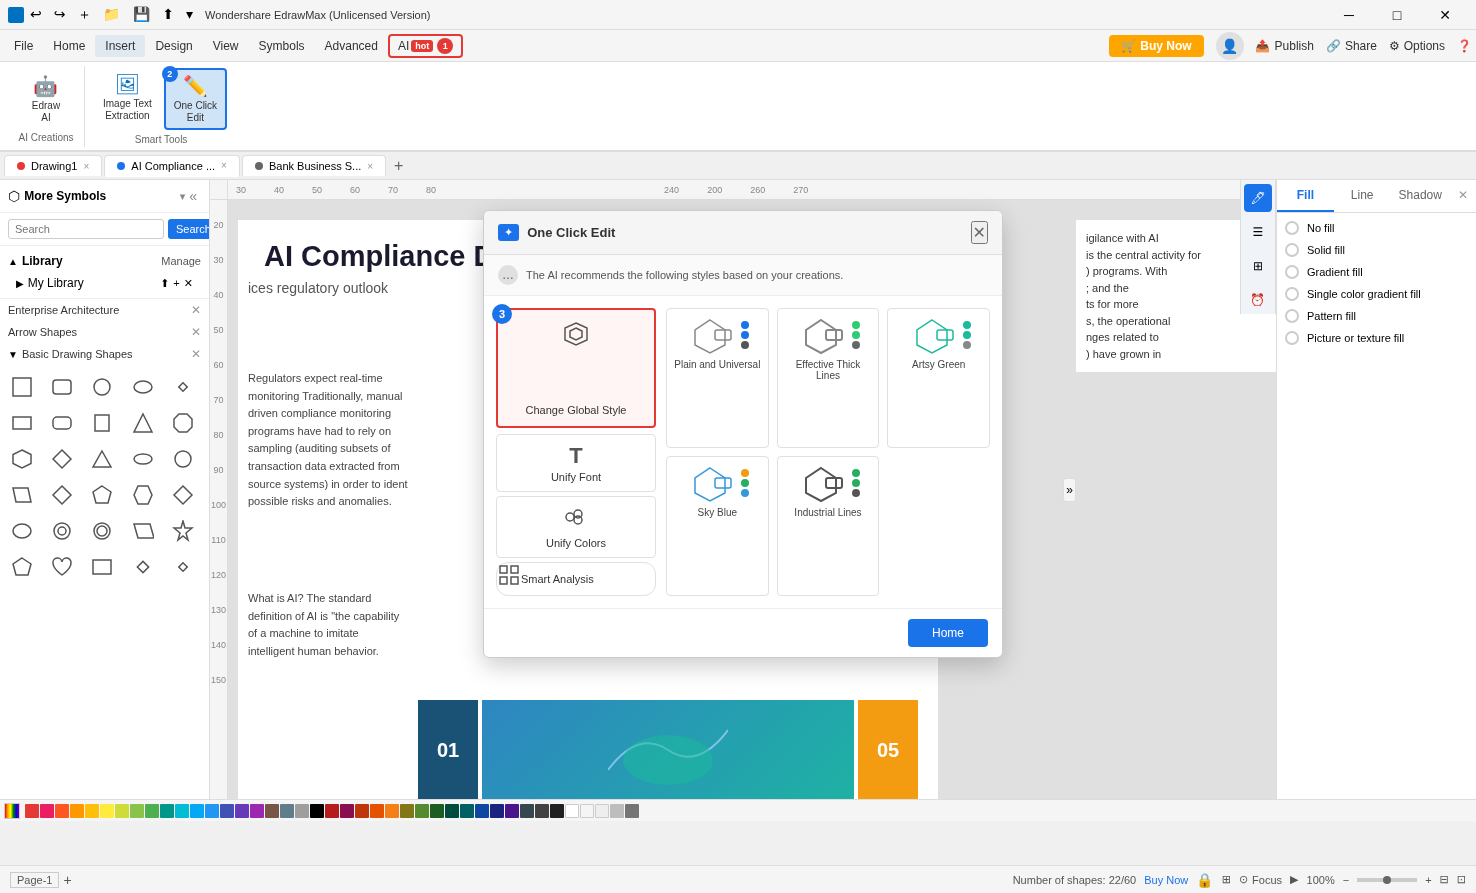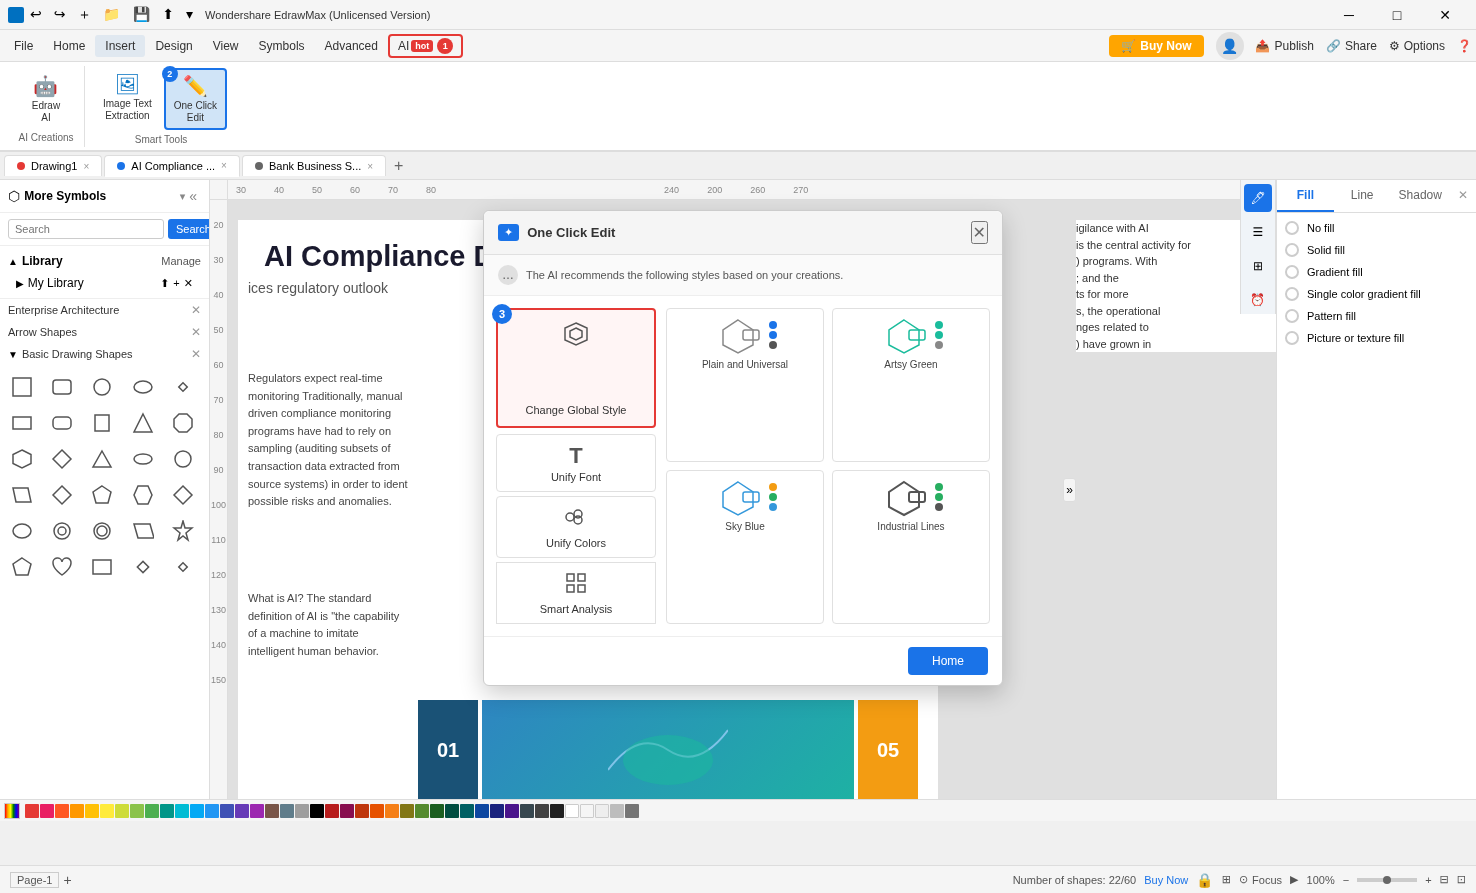--- a/index.html
+++ b/index.html
@@ -110,21 +110,21 @@
     .dialog-header {
       display: flex; align-items: center; padding: 10px 14px; background: #f5f5f5;
       border-bottom: 1px solid #e0e0e0; border-radius: 6px 6px 0 0;
     }
     .dialog-title { font-size: 13px; font-weight: bold; flex: 1; color: #333; }
     .dialog-close { font-size: 16px; cursor: pointer; color: #666; }
     .dialog-subtitle { padding: 10px 14px; font-size: 11px; color: #555; background: #fafafa; border-bottom: 1px solid #eee; display: flex; align-items: center; gap: 8px; }
     .dialog-body { padding: 12px; }
     .dialog-grid { display: flex; gap: 10px; }
     .dialog-left { width: 160px; }
-    .dialog-right { flex: 1; display: grid; grid-template-columns: 1fr 1fr; gap: 8px; }
+    .dialog-right { flex: 1; display: grid; grid-template-columns: 1fr 1fr 1fr; gap: 8px; }
 
     .style-card {
       display: flex; flex-direction: column; align-items: center; padding: 6px;
       border: 1px solid #e0e0e0; border-radius: 4px; cursor: pointer; min-height: 80px;
     }
     .style-card-preview { display: flex; align-items: center; gap: 6px; margin-bottom: 4px; }
     .style-card-label { font-size: 10px; text-align: center; color: #444; }
     .style-card-dots { display: flex; flex-direction: column; gap: 2px; }
     .dot { width: 8px; height: 8px; border-radius: 50%; }
     .style-card-shape { display: flex; gap: 3px; align-items: center; }
@@ -508,21 +508,21 @@
                     <path d="M0,60 Q30,20 60,40 Q90,60 120,20" fill="none" stroke="#7fc3e8" stroke-width="2"></path>
                     <ellipse cx="60" cy="50" rx="45" ry="25" fill="#1abc9c" opacity="0.5"></ellipse>
                   </svg>
                 </div>
               </div>
               <div style="background:#f39c12;width:60px;height:100px;display:flex;align-items:center;justify-content:center;color:white;font-size:20px;font-weight:bold;">05</div>
             </div>
 
           </div>
 
-          <div style="position:absolute;top:20px;right:0;width:200px;font-size:11px;color:#333;line-height:1.5;background:white;">
+          <div style="position:absolute;top:20px;right:0;width:200px;font-size:11px;color:#333;line-height:1.5;padding:10px;background:white;">
             <p>igilance with AI<br>is the central activity for<br>) programs. With<br>; and the<br>ts for more<br>s, the operational<br>nges related to<br>) have grown in</p>
           </div>
 
         </div>
       </div>
 
       <div class="dialog-overlay">
         <div class="dialog">
           <div class="dialog-header">
             <span style="background:#1a73e8;color:white;border-radius:3px;padding:2px 6px;font-size:11px;margin-right:8px;">✦</span>
@@ -559,21 +559,21 @@
                     <svg width="24" height="24" viewBox="0 0 24 24">
                         <circle cx="6" cy="12" r="4" fill="none" stroke="#555" stroke-width="1.5"></circle>
                         <circle cx="14" cy="9" r="4" fill="none" stroke="#555" stroke-width="1.5"></circle>
                         <circle cx="14" cy="15" r="4" fill="none" stroke="#555" stroke-width="1.5"></circle>
                       </svg>
                   </div>
                   <span style="font-size:11px;text-align:center;color:#333;">Unify Colors</span>
                 </div>
 
 
-                <div style="border:1px solid #e0e0e0;border-radius:0;padding:8px;display:flex;flex-direction:column;align-items:center;cursor:pointer;">
+                <div style="border:1px solid #e0e0e0;border-radius:12px;display:flex;flex-direction:row;align-items:center;cursor:pointer;">
                   <div style="font-size:22px;color:#555;margin-bottom:2px;">
                     <svg width="24" height="24" viewBox="0 0 24 24">
                         <rect x="3" y="3" width="7" height="7" fill="none" stroke="#555" stroke-width="1.5"></rect>
                         <rect x="14" y="3" width="7" height="7" fill="none" stroke="#555" stroke-width="1.5"></rect>
                         <rect x="3" y="14" width="7" height="7" fill="none" stroke="#555" stroke-width="1.5"></rect>
                         <rect x="14" y="14" width="7" height="7" fill="none" stroke="#555" stroke-width="1.5"></rect>
                       </svg>
                   </div>
                   <span style="font-size:11px;text-align:center;color:#333;">Smart Analysis</span>
                 </div>
@@ -591,20 +591,36 @@
                     </div>
                     <div class="style-card-dots">
                       <div class="dot" style="background:#1a73e8;"></div>
                       <div class="dot" style="background:#1a73e8;"></div>
                       <div class="dot" style="background:#555;"></div>
                     </div>
                   </div>
                   <div class="style-card-label">Plain and Universal</div>
                 </div>
 
+                <div class="style-card">
+                  <div class="style-card-preview">
+                    <div class="style-card-shape">
+                      <svg width="50" height="40" viewBox="0 0 50 40">
+                        <polygon points="25,5 40,15 40,30 25,38 10,30 10,15" fill="none" stroke="#888" stroke-width="2"></polygon>
+                        <rect x="30" y="15" width="16" height="10" rx="2" fill="none" stroke="#888" stroke-width="2"></rect>
+                      </svg>
+                    </div>
+                    <div class="style-card-dots">
+                      <div class="dot" style="background:#2ecc71;"></div>
+                      <div class="dot" style="background:#2ecc71;"></div>
+                      <div class="dot" style="background:#666;"></div>
+                    </div>
+                  </div>
+                  <div class="style-card-label">Effective Thick Lines</div>
+                </div>
 
                 <div class="style-card">
                   <div class="style-card-preview">
                     <div class="style-card-shape">
                       <svg width="50" height="40" viewBox="0 0 50 40">
                         <polygon points="25,5 40,15 40,30 25,38 10,30 10,15" fill="none" stroke="#1abc9c" stroke-width="1.5"></polygon>
                         <rect x="30" y="15" width="16" height="10" rx="2" fill="none" stroke="#1abc9c" stroke-width="1.5"></rect>
                       </svg>
                     </div>
                     <div class="style-card-dots">

